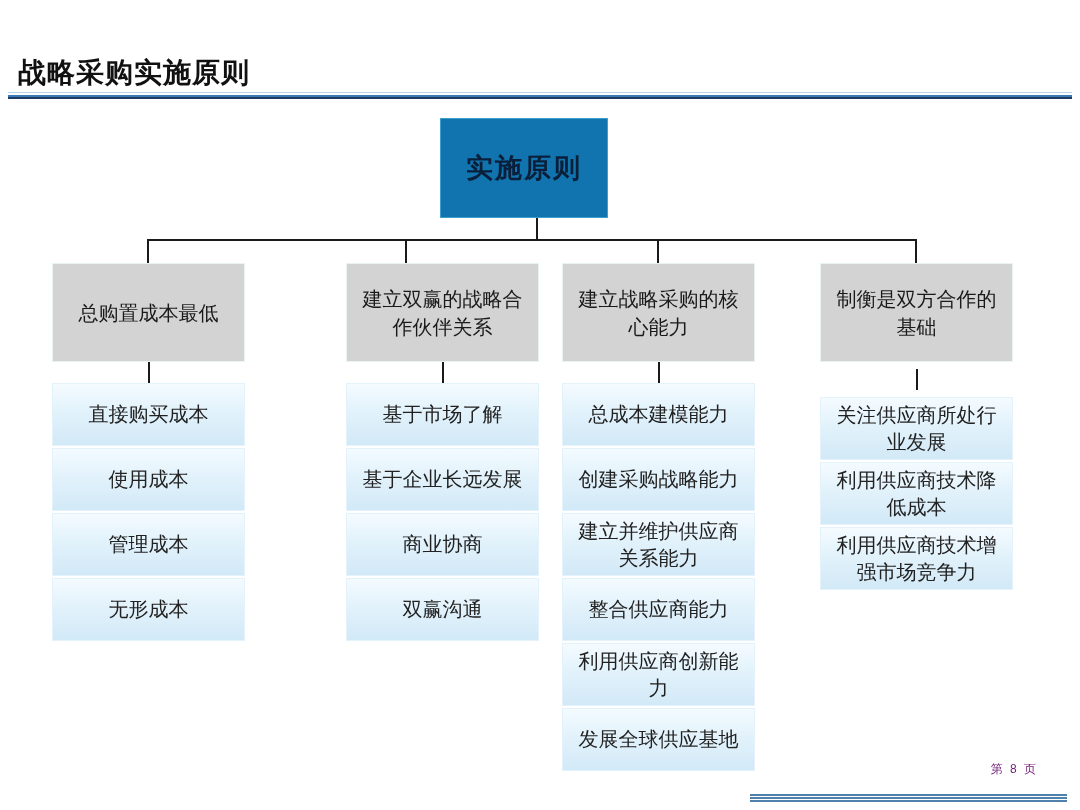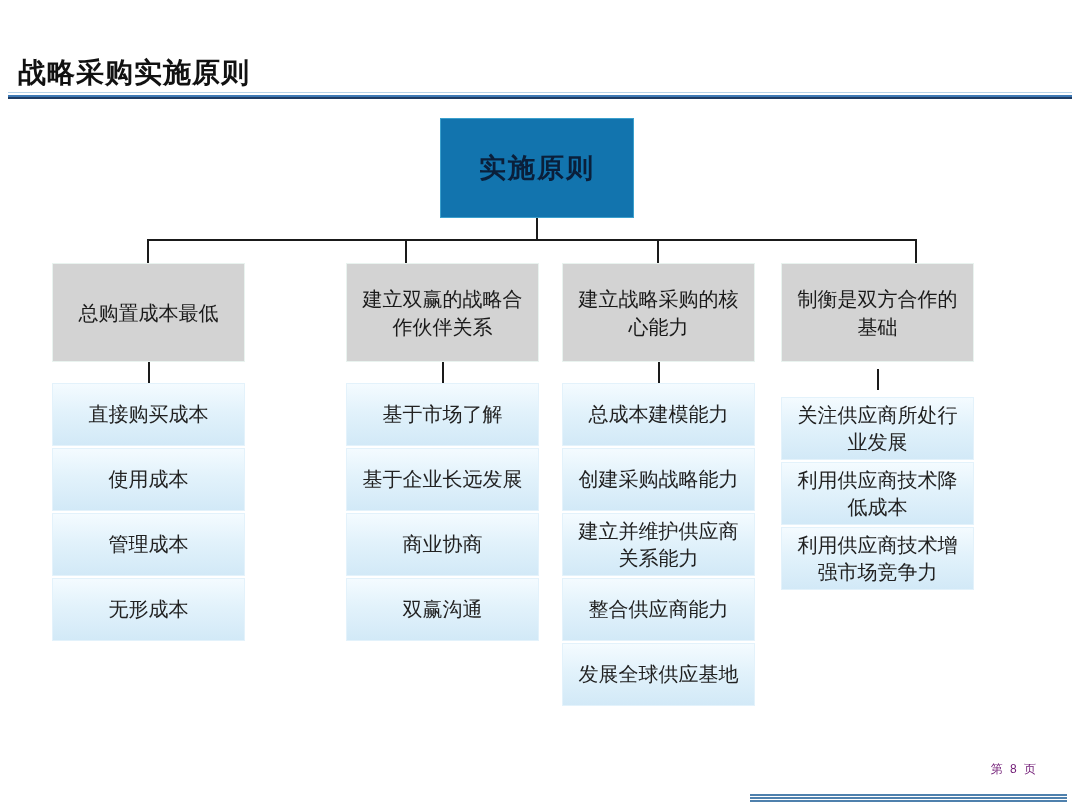--- a/index.html
+++ b/index.html
@@ -39,21 +39,21 @@
     height: 4px;
     background: #3e7ab6;
     border-bottom: 2px solid #1e3c64;
   }
 
   
   .root-box {
     position: absolute;
     left: 440px;
     top: 118px;
-    width: 194px;
+    width: 168px;
     height: 100px;
     background: #1274ae;
     border: 1px solid #3ba0cd;
     display: flex;
     align-items: center;
     justify-content: center;
     font-size: 27px;
     font-weight: bold;
     letter-spacing: 2px;
     color: #0a1f3a;
@@ -73,21 +73,21 @@
     position: absolute;
     top: 263px;
     width: 193px;
     display: flex;
     flex-direction: column;
     align-items: center;
   }
   .col-1 { left: 52px; }
   .col-2 { left: 310px; margin-left: 36px; }
   .col-3 { left: 562px; border-radius: 14px; }
-  .col-4 { left: 781px; gap: 7px; }
+  .col-4 { left: 820px; gap: 7px; }
 
   .branch-header {
     width: 100%;
     height: 99px;
     background: #d3d3d3;
     border: 1px solid #e9f3ef;
     display: flex;
     align-items: center;
     justify-content: center;
     text-align: center;
@@ -181,20 +181,21 @@
   </div>
 
   <div class="column col-3">
     <div class="branch-header">建立战略采购的核心能力</div>
     <div class="branch-stub"></div>
     <div class="cells">
       <div class="cell">总成本建模能力</div>
       <div class="cell">创建采购战略能力</div>
       <div class="cell">建立并维护供应商关系能力</div>
       <div class="cell">整合供应商能力</div>
+      <div class="cell">利用供应商创新能力</div>
       <div class="cell">发展全球供应基地</div>
     </div>
   </div>
 
   <div class="column col-4">
     <div class="branch-header">制衡是双方合作的基础</div>
     <div class="branch-stub"></div>
     <div class="cells">
       <div class="cell">关注供应商所处行业发展</div>
       <div class="cell">利用供应商技术降低成本</div>

